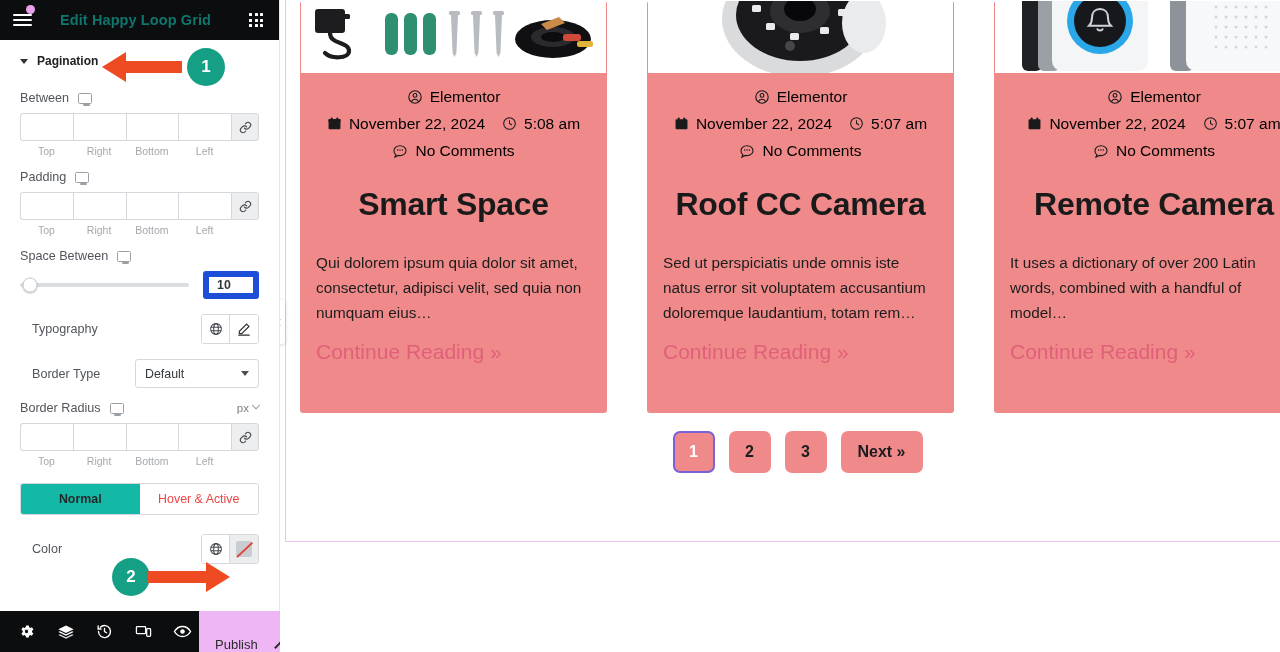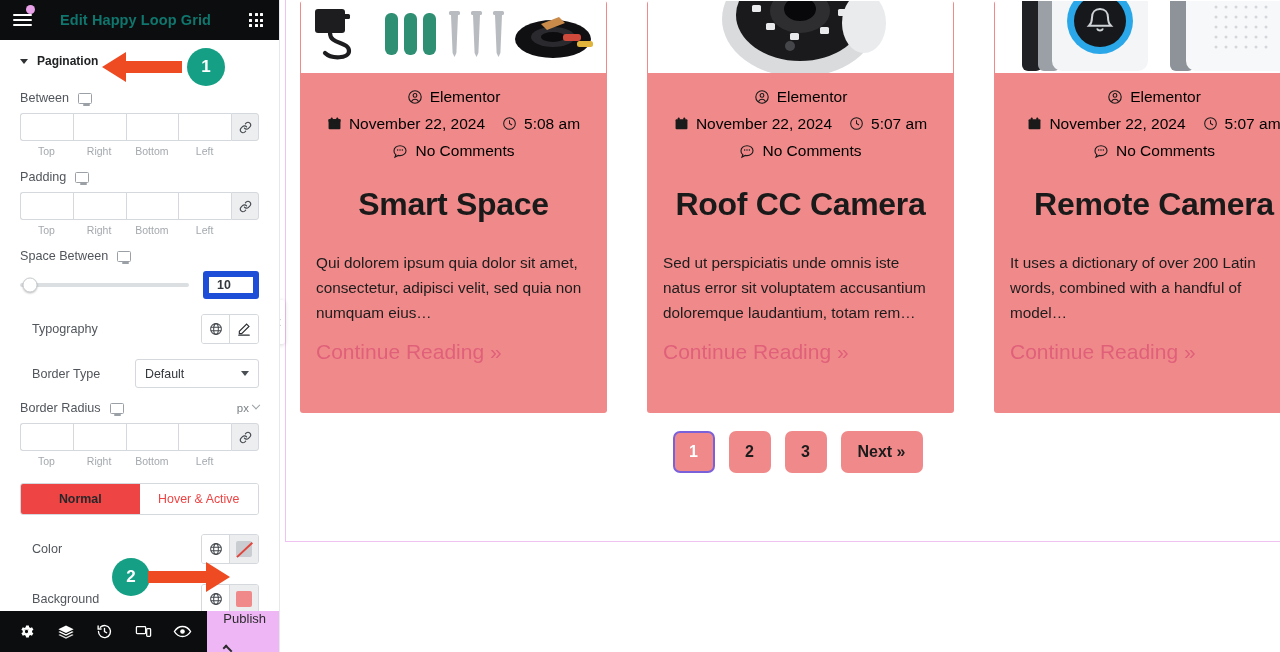--- a/index.html
+++ b/index.html
@@ -155,35 +155,35 @@
   }
 
   .tabs {
     display: flex; border: 1px solid #d5d8dc; border-radius: 3px; overflow: hidden;
     margin-top: 16px;
   }
   .tabs div {
     flex: 1; height: 30px; display: flex; align-items: center; justify-content: center;
     font-size: 12.4px; color: #ef4444; cursor: pointer; background: #fff;
   }
-  .tabs div.active { background: #ef4444; font-weight: 700; color: #25282b; }
+  .tabs div.active { background: #14b8a6; font-weight: 700; color: #25282b; }
 
   
   .footer-bar {
     height: 41px; flex: 0 0 41px; display: flex; align-items: stretch;
     background: #0c0d0e;
   }
   .foot-icons { display: flex; align-items: center; flex: 1; padding-left: 10px; gap: 6px; }
   .fi {
     width: 33px; height: 41px; display: flex; align-items: center; justify-content: center;
     cursor: pointer;
   }
   .publish {
-    background: #efb6f5; display: flex; align-items: flex-start; gap: 18px;
-    padding: 0 13px 0 16px; cursor: pointer; flex-direction: column;
+    background: #efb6f5; display: flex; align-items: flex-end; gap: 18px;
+    padding: 0 13px 0 16px; cursor: pointer;
   }
   .publish .ptext { font-size: 13px; color: #2b2b2e; }
   .publish .up {
     width: 9px; height: 9px; border-left: 2px solid #2b2b2e; border-top: 2px solid #2b2b2e;
     transform: rotate(45deg); margin-top: 3px;
   }
 
   
   .canvas {
     flex: 1; position: relative; background: #fff; overflow: hidden; height: 652px;
@@ -446,33 +446,20 @@
             <svg width="14" height="14" viewBox="0 0 24 24" fill="none" stroke="#44484d" stroke-width="1.8">
               <circle cx="12" cy="12" r="9.2"></circle>
                 <ellipse cx="12" cy="12" rx="4" ry="9.2"></ellipse>
               <path d="M2.9 9h18.2M2.9 15h18.2"></path>
             </svg>
           </span>
           <span class="sw-none"></span>
         </div>
       </div>
 
-      <div class="ctl-row" style="margin-top:20px">
-        <span class="cname">Background</span>
-        <div class="btn-pair">
-          <span>
-            <svg width="14" height="14" viewBox="0 0 24 24" fill="none" stroke="#44484d" stroke-width="1.8">
-              <circle cx="12" cy="12" r="9.2"></circle>
-                <ellipse cx="12" cy="12" rx="4" ry="9.2"></ellipse>
-              <path d="M2.9 9h18.2M2.9 15h18.2"></path>
-            </svg>
-          </span>
-          <span class="sw-pink"></span>
-        </div>
-      </div>
 
     </div>
 
     <div class="footer-bar">
       <div class="foot-icons">
         <span class="fi">
           <svg width="17" height="17" viewBox="0 0 24 24" fill="#fff">
             <path d="M12 8.3A3.7 3.7 0 1 0 12 15.7 3.7 3.7 0 0 0 12 8.3zm0 6a2.3 2.3 0 1 1 0-4.6 2.3 2.3 0 0 1 0 4.6z"></path>
             <path d="M20.6 13.1l-.1-2.2 1.6-1.5-1.5-2.6-2.1.5-1.9-1.1L16 4h-3l-.6 2.2-1.9 1.1-2.1-.5L6.9 9.4l1.6 1.5-.1 2.2-1.6 1.5 1.5 2.6 2.1-.5 1.9 1.1.6 2.2h3l.6-2.2 1.9-1.1 2.1.5 1.5-2.6-1.4-1.5z" opacity="0"></path>
             <path d="M19.9 12c0-.4 0-.7-.1-1l2-1.6-2-3.4-2.4 1a7.5 7.5 0 0 0-1.7-1l-.4-2.6H11.3l-.4 2.6c-.6.2-1.2.6-1.7 1l-2.4-1-2 3.4 2 1.6c0 .3-.1.6-.1 1s0 .7.1 1l-2 1.6 2 3.4 2.4-1c.5.4 1.1.8 1.7 1l.4 2.6h3.9l.4-2.6c.6-.2 1.2-.6 1.7-1l2.4 1 2-3.4-2-1.6c.1-.3.1-.6.1-1zm-7.9 3.4a3.4 3.4 0 1 1 0-6.8 3.4 3.4 0 0 1 0 6.8z"></path>

